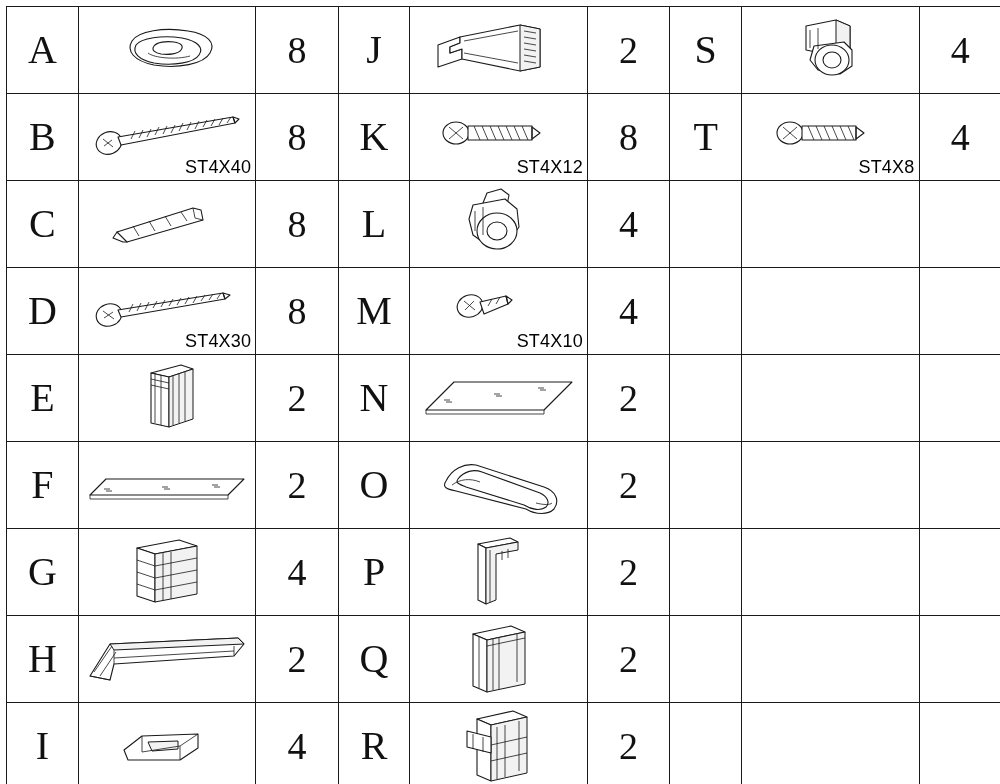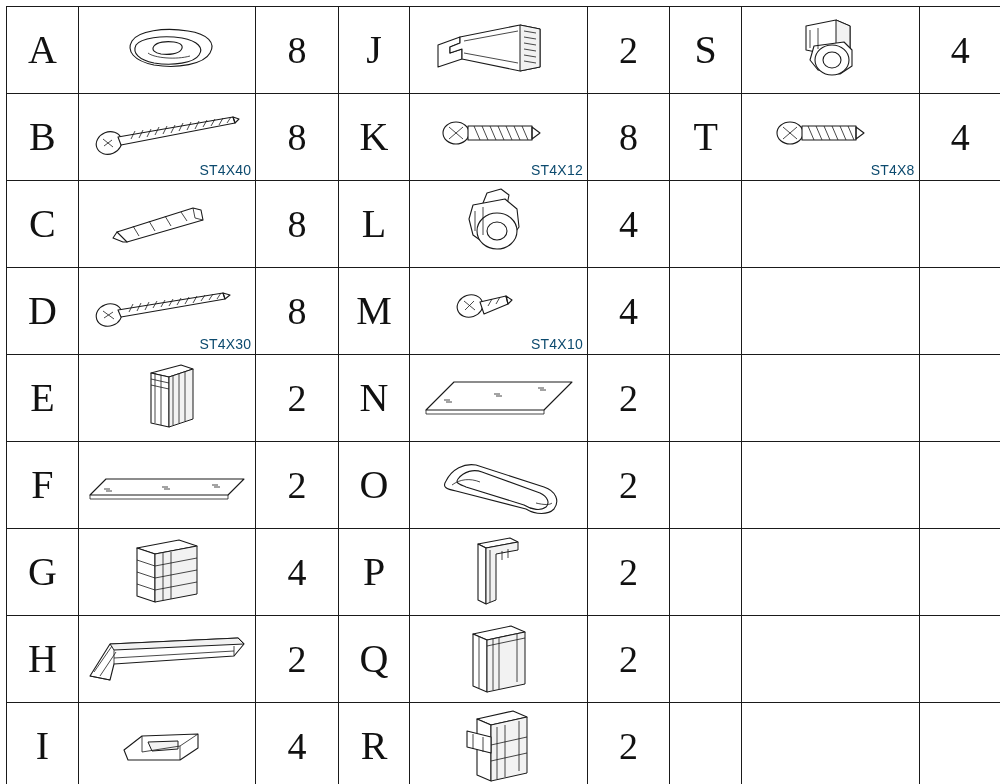--- a/index.html
+++ b/index.html
@@ -58,23 +58,23 @@
     position: absolute;
     left: 50%;
     top: 50%;
     transform: translate(-50%, -50%);
   }
   .code {
     position: absolute;
     right: 4px;
     bottom: 2px;
     font-family: "Liberation Sans", sans-serif;
-    font-size: 14px;
+    font-size: 18px;
     letter-spacing: 0.2px;
-    color: #0c4a6e;
+    color: #000000;
   }
   .blank { background: #fff; }
   svg { display: block; }
   .ln { fill: none; stroke: #1a1a1a; stroke-width: 1.1; stroke-linejoin: round; stroke-linecap: round; }
   .lnt { fill: none; stroke: #1a1a1a; stroke-width: 0.8; }
   .fillw { fill: #ffffff; stroke: #1a1a1a; stroke-width: 1.1; stroke-linejoin: round; }
   .fillg { fill: #f2f2f2; stroke: #1a1a1a; stroke-width: 1.0; stroke-linejoin: round; }
 </style>
 </head>
 <body>

